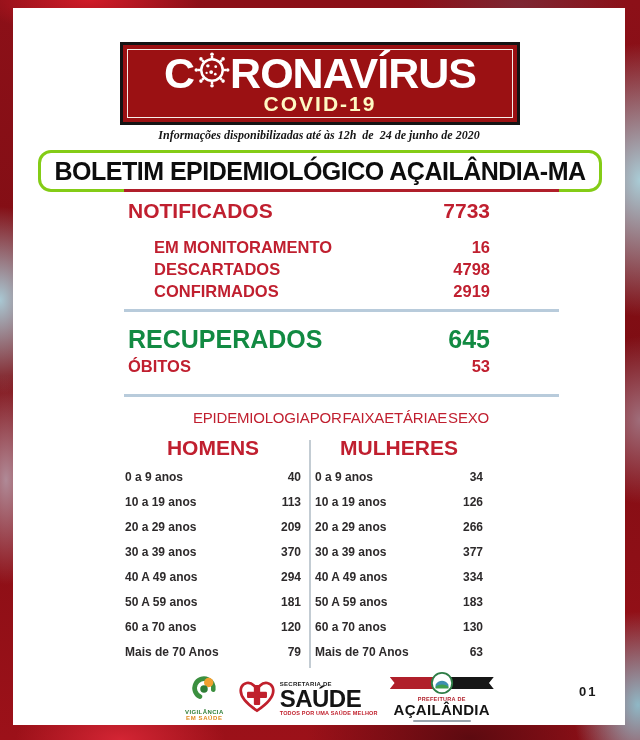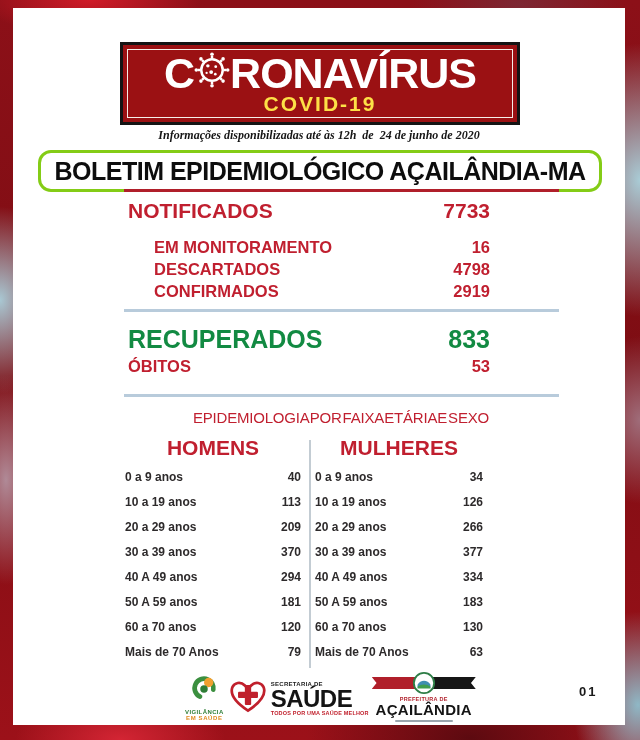--- a/index.html
+++ b/index.html
@@ -23,21 +23,21 @@
   .panel{ position:absolute; left:13px; top:8px; width:612px; height:717px; background:#ffffff; }
 
   
   .banner{ position:absolute; left:107px; top:34px; width:400px; height:83px;
            background:#9b1113; border:3px solid #141414; }
   .banner-inner{ position:absolute; inset:4px; border:1px solid #f6efe9;
                  display:flex; flex-direction:column; align-items:center; justify-content:center; }
   .banner-title{ display:flex; align-items:center; justify-content:center;
                  color:#fff; font-weight:bold; font-size:43px; letter-spacing:-1px; line-height:40px; }
   .banner-title .virus{ margin:0 -1px; }
-  .banner-sub{ color:#fde047; font-weight:bold; font-size:21px; letter-spacing:2px; margin-top:-2px; }
+  .banner-sub{ color:#fef9c3; font-weight:bold; font-size:21px; letter-spacing:2px; margin-top:-2px; }
 
   
   .info-line{ position:absolute; left:0; top:120px; width:100%; text-align:center;
               font-family:Liberation Serif, serif; font-style:italic; font-weight:bold;
               font-size:12px; color:#151515; white-space:pre; }
   .title-box{ position:absolute; left:25px; top:142px; width:564px; height:42px;
               border:3px solid #84cc16; border-radius:13px; background:#fff;
               display:flex; align-items:center; justify-content:center; }
   .title-box span{ font-weight:bold; font-size:25px; letter-spacing:-0.5px; color:#0d0d0d; }
 
@@ -64,21 +64,21 @@
   .age-col{ position:absolute; top:428px; }
   .age-col.men{ left:112px; width:176px; }
   .age-col.women{ left:302px; width:168px; }
   .age-header{ text-align:center; color:#c01f2f; font-weight:bold; font-size:21px;
                height:28px; }
   .age-row{ display:flex; justify-content:space-between; align-items:center;
             height:25px; font-weight:bold; font-size:12px; color:#2d2a2b; }
   .col-divider{ position:absolute; left:296px; top:432px; width:2px; height:228px; background:#c3ccd3; }
 
   
-  .footer{ position:absolute; left:172px; top:667px; display:flex; align-items:center; gap:3px; }
+  .footer{ position:absolute; left:172px; top:667px; display:flex; align-items:center; gap:12px; }
   .logo{ display:flex; flex-direction:column; align-items:center; }
   .logo-vig .t1{ font-size:6px; font-weight:bold; color:#2e7d36; letter-spacing:0.4px; }
   .logo-vig .t2{ font-size:6px; font-weight:bold; color:#e08a1e; letter-spacing:0.6px; }
   .logo-saude{ display:flex; align-items:center; gap:2px; }
   .ls-text{ display:flex; flex-direction:column; line-height:1; }
   .ls-top{ font-size:6px; font-weight:bold; color:#1a1a1a; letter-spacing:0.3px; }
   .ls-main{ font-size:24px; font-weight:bold; color:#141414; letter-spacing:-0.5px; }
   .ls-tag{ font-size:5.5px; font-weight:bold; color:#c0202c; letter-spacing:0.2px; }
   .logo-pref{ display:flex; flex-direction:column; align-items:center; }
   .flag{ position:relative; width:104px; height:16px; display:flex; align-items:center; justify-content:center; }
@@ -179,21 +179,21 @@
     <div class="sec">
       <span>CONFIRMADOS</span>
       <span>2919</span>
     </div>
   </div>
 
   <div class="rule blue1"></div>
 
   <div class="stat-row row-recovered stat-green">
     <span>RECUPERADOS</span>
-    <span>833</span>
+    <span>645</span>
   </div>
   <div class="stat-row row-deaths stat-red">
     <span>ÓBITOS</span>
     <span>53</span>
   </div>
 
   <div class="rule blue2"></div>
 
   <div class="section-title">EPIDEMIOLOGIA POR FAIXA ETÁRIA E SEXO</div>
 

